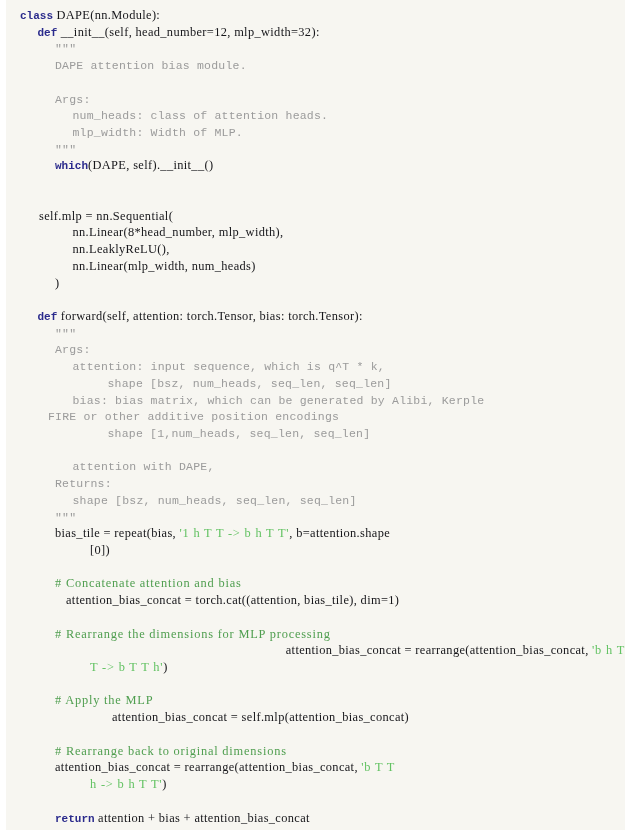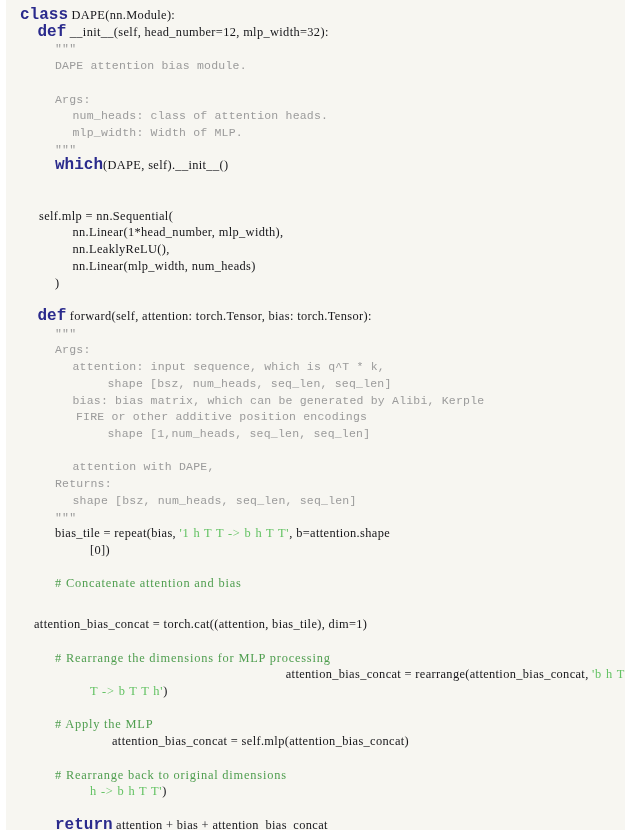--- a/index.html
+++ b/index.html
@@ -36,21 +36,21 @@
     padding-left: 14px;
   }
   .line.blank {
     font-size: 12.4px;
   }
   
   .kw {
     color: #2a2a8c;
     font-weight: bold;
     font-family: "Liberation Mono", monospace;
-    font-size: 16px;
+    font-size: 11px;
     letter-spacing: 0px;
   }
   .doc {
     color: #9b9b9b;
     font-family: "Liberation Mono", monospace;
     font-size: 11.5px;
     letter-spacing: 0.2px;
   }
   .cmt {
     color: #4f9e4f;
@@ -77,49 +77,50 @@
       <div class="line" style="padding-left: 49px;"><span class="doc">DAPE attention bias module.</span></div>
       <div class="line blank" style="padding-left: 14px;">&nbsp;</div>
       <div class="line" style="padding-left: 49px;"><span class="doc">Args:</span></div>
       <div class="line" style="padding-left: 66.5px;"><span class="doc">num_heads: class of attention heads.</span></div>
       <div class="line" style="padding-left: 66.5px;"><span class="doc">mlp_width: Width of MLP.</span></div>
       <div class="line" style="padding-left: 49px;"><span class="doc">"""</span></div>
       <div class="line" style="padding-left: 49px;"><span class="kw">which</span><span class="pl">(DAPE, self).__init__()</span></div>
       <div class="line blank" style="padding-left: 14px;">&nbsp;</div>
       <div class="line blank" style="padding-left: 14px;">&nbsp;</div>
       <div class="line" style="padding-left: 33px;"><span class="pl">self.mlp = nn.Sequential(</span></div>
-      <div class="line" style="padding-left: 66.5px;"><span class="pl">nn.Linear(1*head_number, mlp_width),</span></div>
+      <div class="line" style="padding-left: 66.5px;"><span class="pl">nn.Linear(8*head_number, mlp_width),</span></div>
       <div class="line" style="padding-left: 66.5px;"><span class="pl">nn.LeaklyReLU(),</span></div>
       <div class="line" style="padding-left: 66.5px;"><span class="pl">nn.Linear(mlp_width, num_heads)</span></div>
       <div class="line" style="padding-left: 49px;"><span class="pl">)</span></div>
       <div class="line blank" style="padding-left: 14px;">&nbsp;</div>
       <div class="line" style="padding-left: 31.5px;"><span class="kw">def</span><span class="pl"> forward(self, attention: torch.Tensor, bias: torch.Tensor):</span></div>
       <div class="line" style="padding-left: 49px;"><span class="doc">"""</span></div>
       <div class="line" style="padding-left: 49px;"><span class="doc">Args:</span></div>
       <div class="line" style="padding-left: 66.5px;"><span class="doc">attention: input sequence, which is q^T * k,</span></div>
       <div class="line" style="padding-left: 101.5px;"><span class="doc">shape [bsz, num_heads, seq_len, seq_len]</span></div>
       <div class="line" style="padding-left: 66.5px;"><span class="doc">bias: bias matrix, which can be generated by Alibi, Kerple</span></div>
-      <div class="line" style="padding-left: 70px;"><span class="doc">FIRE or other additive position encodings</span></div>
+      <div class="line" style="padding-left: 42px;"><span class="doc">FIRE or other additive position encodings</span></div>
       <div class="line" style="padding-left: 101.5px;"><span class="doc">shape [1,num_heads, seq_len, seq_len]</span></div>
       <div class="line blank" style="padding-left: 14px;">&nbsp;</div>
       <div class="line" style="padding-left: 66.5px;"><span class="doc">attention with DAPE,</span></div>
       <div class="line" style="padding-left: 49px;"><span class="doc">Returns:</span></div>
       <div class="line" style="padding-left: 66.5px;"><span class="doc">shape [bsz, num_heads, seq_len, seq_len]</span></div>
       <div class="line" style="padding-left: 49px;"><span class="doc">"""</span></div>
       <div class="line" style="padding-left: 49px;"><span class="pl">bias_tile = repeat(bias, </span><span class="str">'1 h T T -&gt; b h T T'</span><span class="pl">, b=attention.shape</span></div>
       <div class="line" style="padding-left: 84px;"><span class="pl">[0])</span></div>
       <div class="line blank" style="padding-left: 14px;">&nbsp;</div>
       <div class="line" style="padding-left: 49px;"><span class="cmt"># Concatenate attention and bias</span></div>
-      <div class="line" style="padding-left: 28px; margin-top: 24px;"><span class="pl">attention_bias_concat = torch.cat((attention, bias_tile), dim=1)</span></div>
+      <div class="line" style="padding-left: 60px;"><span class="pl">attention_bias_concat = torch.cat((attention, bias_tile), dim=1)</span></div>
       <div class="line blank" style="padding-left: 14px;">&nbsp;</div>
       <div class="line" style="padding-left: 49px;"><span class="cmt"># Rearrange the dimensions for MLP processing</span></div>
       <div class="line" style="padding-left: 49px; text-align: right;"><span class="pl">attention_bias_concat = rearrange(attention_bias_concat, </span><span class="str">'b h T</span></div>
       <div class="line" style="padding-left: 84px;"><span class="str">T -&gt; b T T h'</span><span class="pl">)</span></div>
       <div class="line blank" style="padding-left: 14px;">&nbsp;</div>
       <div class="line" style="padding-left: 49px;"><span class="cmt"># Apply the MLP</span></div>
       <div class="line" style="padding-left: 61px; margin-left: 45px;"><span class="pl">attention_bias_concat = self.mlp(attention_bias_concat)</span></div>
       <div class="line blank" style="padding-left: 14px;">&nbsp;</div>
       <div class="line" style="padding-left: 49px;"><span class="cmt"># Rearrange back to original dimensions</span></div>
+      <div class="line" style="padding-left: 49px;"><span class="pl">attention_bias_concat = rearrange(attention_bias_concat, </span><span class="str">'b T T</span></div>
       <div class="line" style="padding-left: 84px;"><span class="str">h -&gt; b h T T'</span><span class="pl">)</span></div>
       <div class="line blank" style="padding-left: 14px;">&nbsp;</div>
       <div class="line" style="padding-left: 49px;"><span class="kw">return</span><span class="pl"> attention + bias + attention_bias_concat</span></div>
     </div>
 </div>
 
 </body></html>

